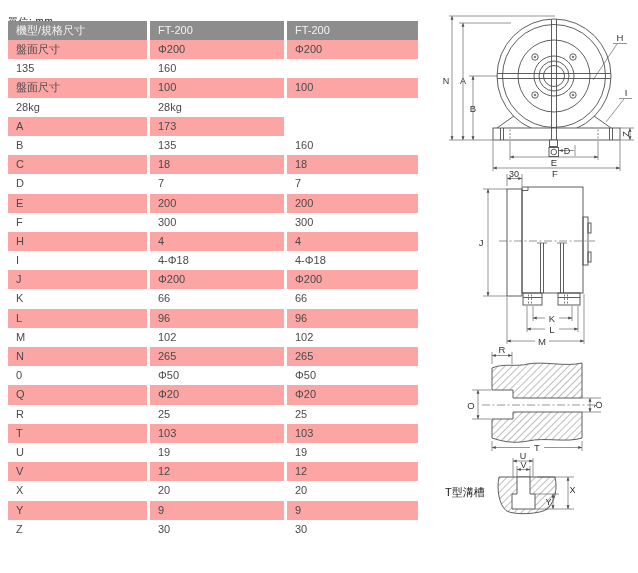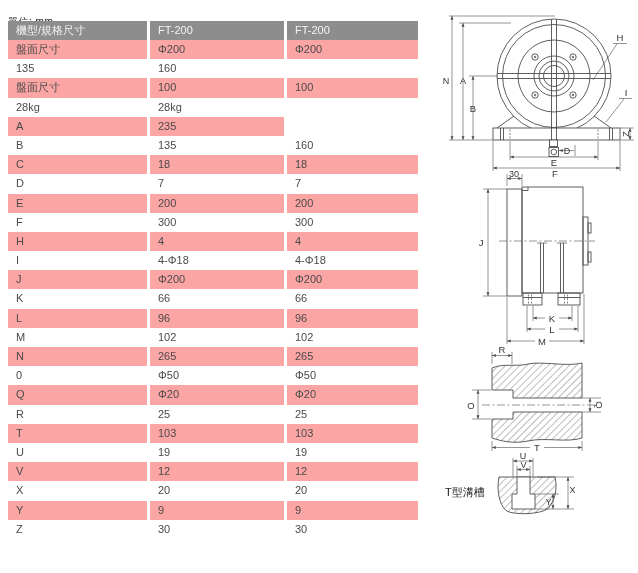--- a/index.html
+++ b/index.html
@@ -62,21 +62,21 @@
         <div class="cell">盤面尺寸</div>
         <div class="cell">100</div>
         <div class="cell">100</div>
       </div>
       <div class="trow">
         <div class="cell">28kg</div>
         <div class="cell">28kg</div>
       </div>
       <div class="trow alt">
         <div class="cell">A</div>
-        <div class="cell">235</div>
+        <div class="cell">173</div>
       </div>
       <div class="trow">
         <div class="cell">B</div>
         <div class="cell">135</div>
         <div class="cell">160</div>
       </div>
       <div class="trow alt">
         <div class="cell">C</div>
         <div class="cell">18</div>
         <div class="cell">18</div>

